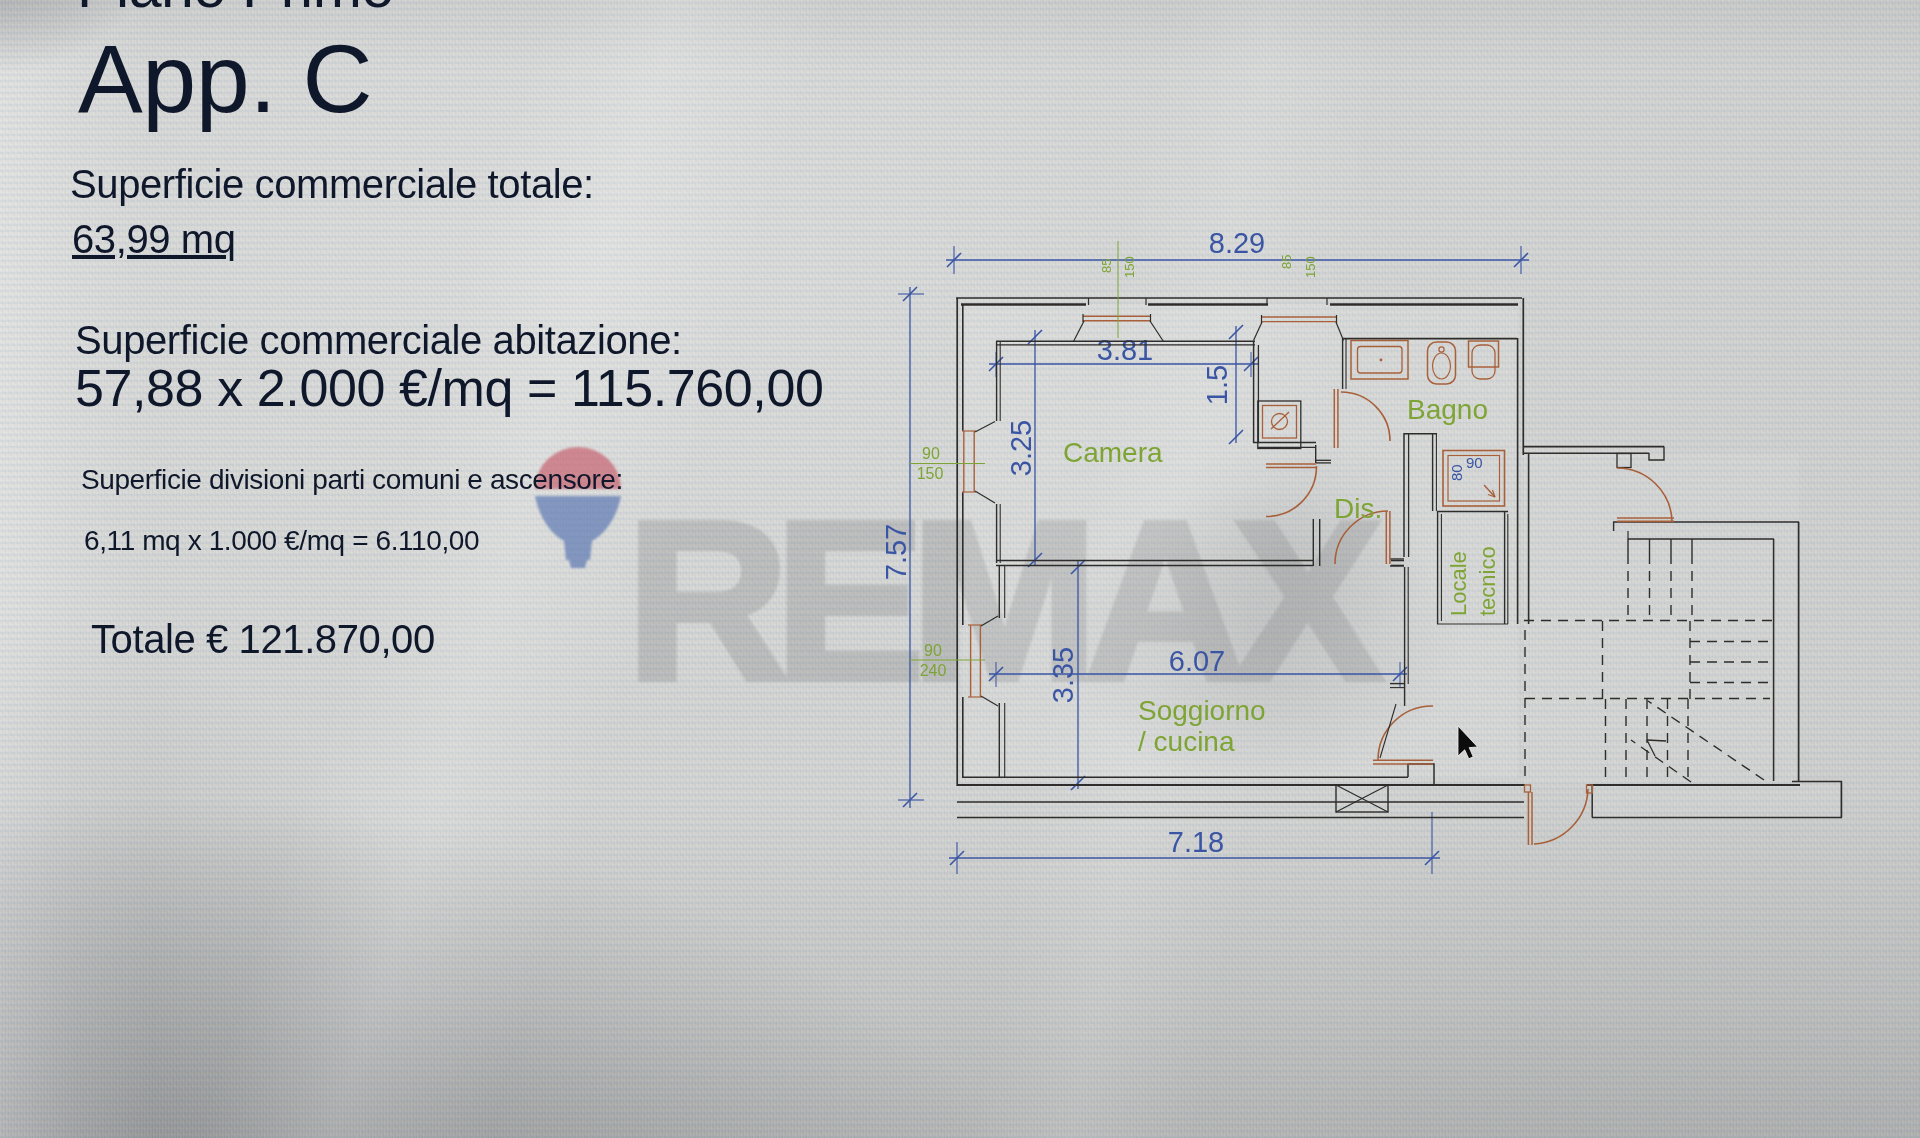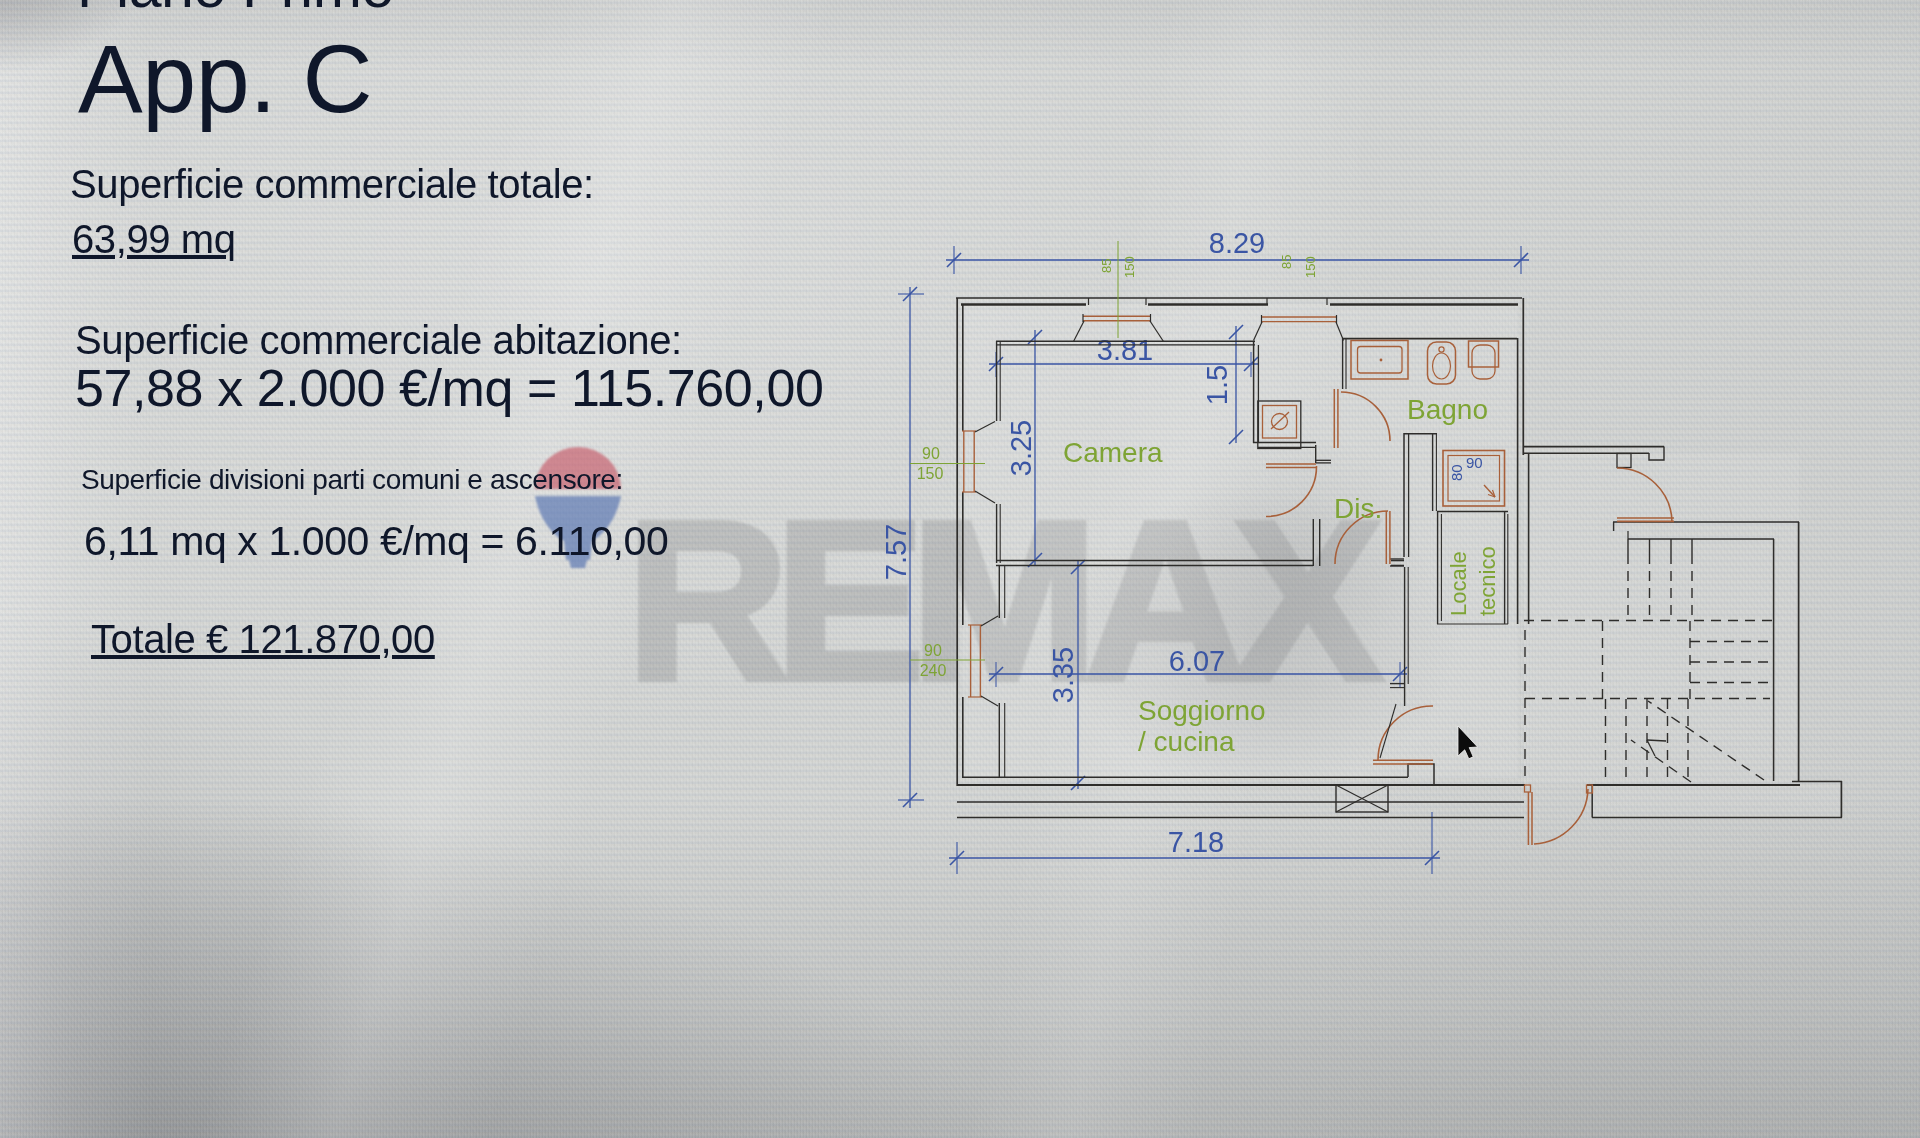--- a/index.html
+++ b/index.html
@@ -70,23 +70,23 @@
 <div class="txt" style="left:70px; top:164px; font-size:40px; line-height:40px;">Superficie commerciale totale:</div>
 
 <div class="txt" style="left:72px; top:219px; font-size:40px; line-height:40px;text-decoration:underline;">63,99 mq</div>
 
 <div class="txt" style="left:75px; top:320px; font-size:40px; line-height:40px;">Superficie commerciale abitazione:</div>
 
 <div class="txt" style="left:75px; top:368px; font-size:52px; line-height:40px;">57,88 x 2.000 €/mq = 115.760,00</div>
 
 <div class="txt" style="left:81px; top:460px; font-size:28px; line-height:40px;">Superficie divisioni parti comuni e ascensore:</div>
 
-<div class="txt" style="left:84px; top:521px; font-size:41px; line-height:40px;">6,11 mq x 1.000 €/mq = 6.110,00</div>
-
-<div class="txt" style="left:91px; top:619px; font-size:40px; line-height:40px;text-decoration:underline;">Totale € 121.870,00</div>
+<div class="txt" style="left:84px; top:521px; font-size:28px; line-height:40px;">6,11 mq x 1.000 €/mq = 6.110,00</div>
+
+<div class="txt" style="left:91px; top:619px; font-size:40px; line-height:40px;">Totale € 121.870,00</div>
 
 <svg class="bg" id="plan" viewBox="0 0 1920 1138" width="1920" height="1138" fill="none">
 
 <rect x="962" y="304" width="556" height="474" fill="rgba(255,255,255,0.10)"></rect>
 
 <rect x="1524" y="453" width="275" height="330" fill="rgba(255,255,255,0.07)"></rect>
 
 <rect x="1592" y="785" width="250" height="33" fill="rgba(255,255,255,0.07)"></rect>
 
 <g>

